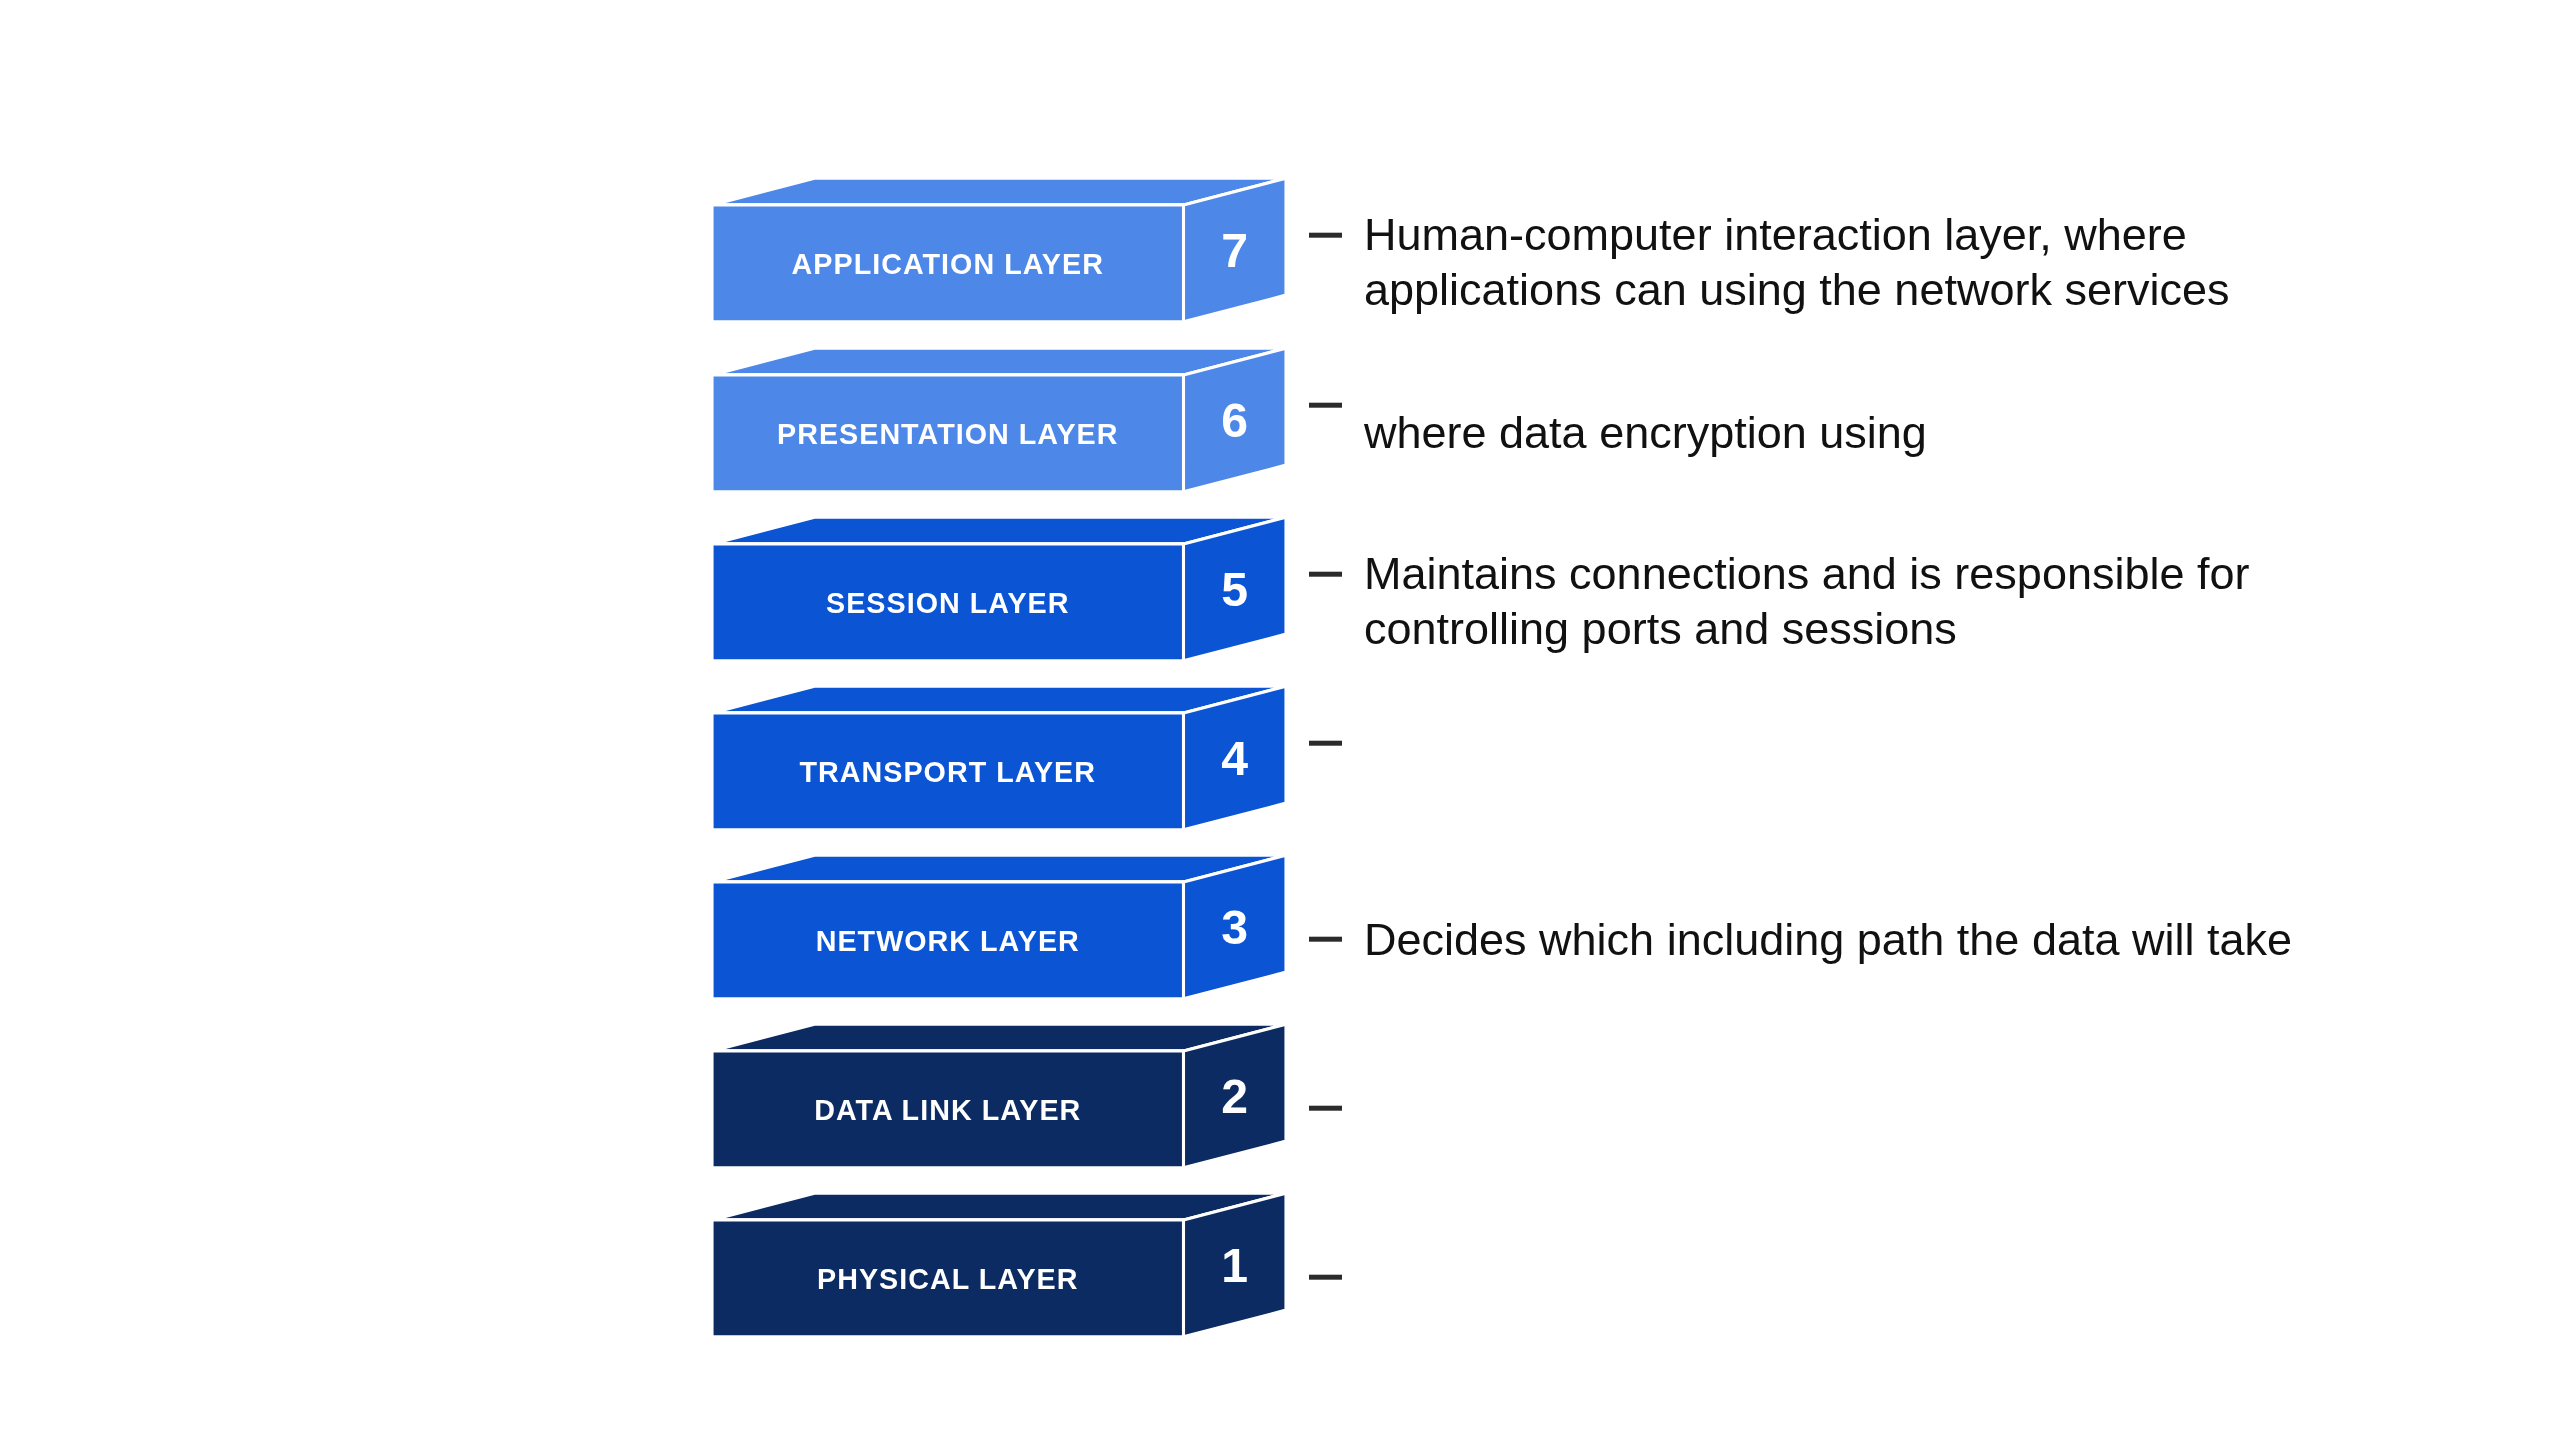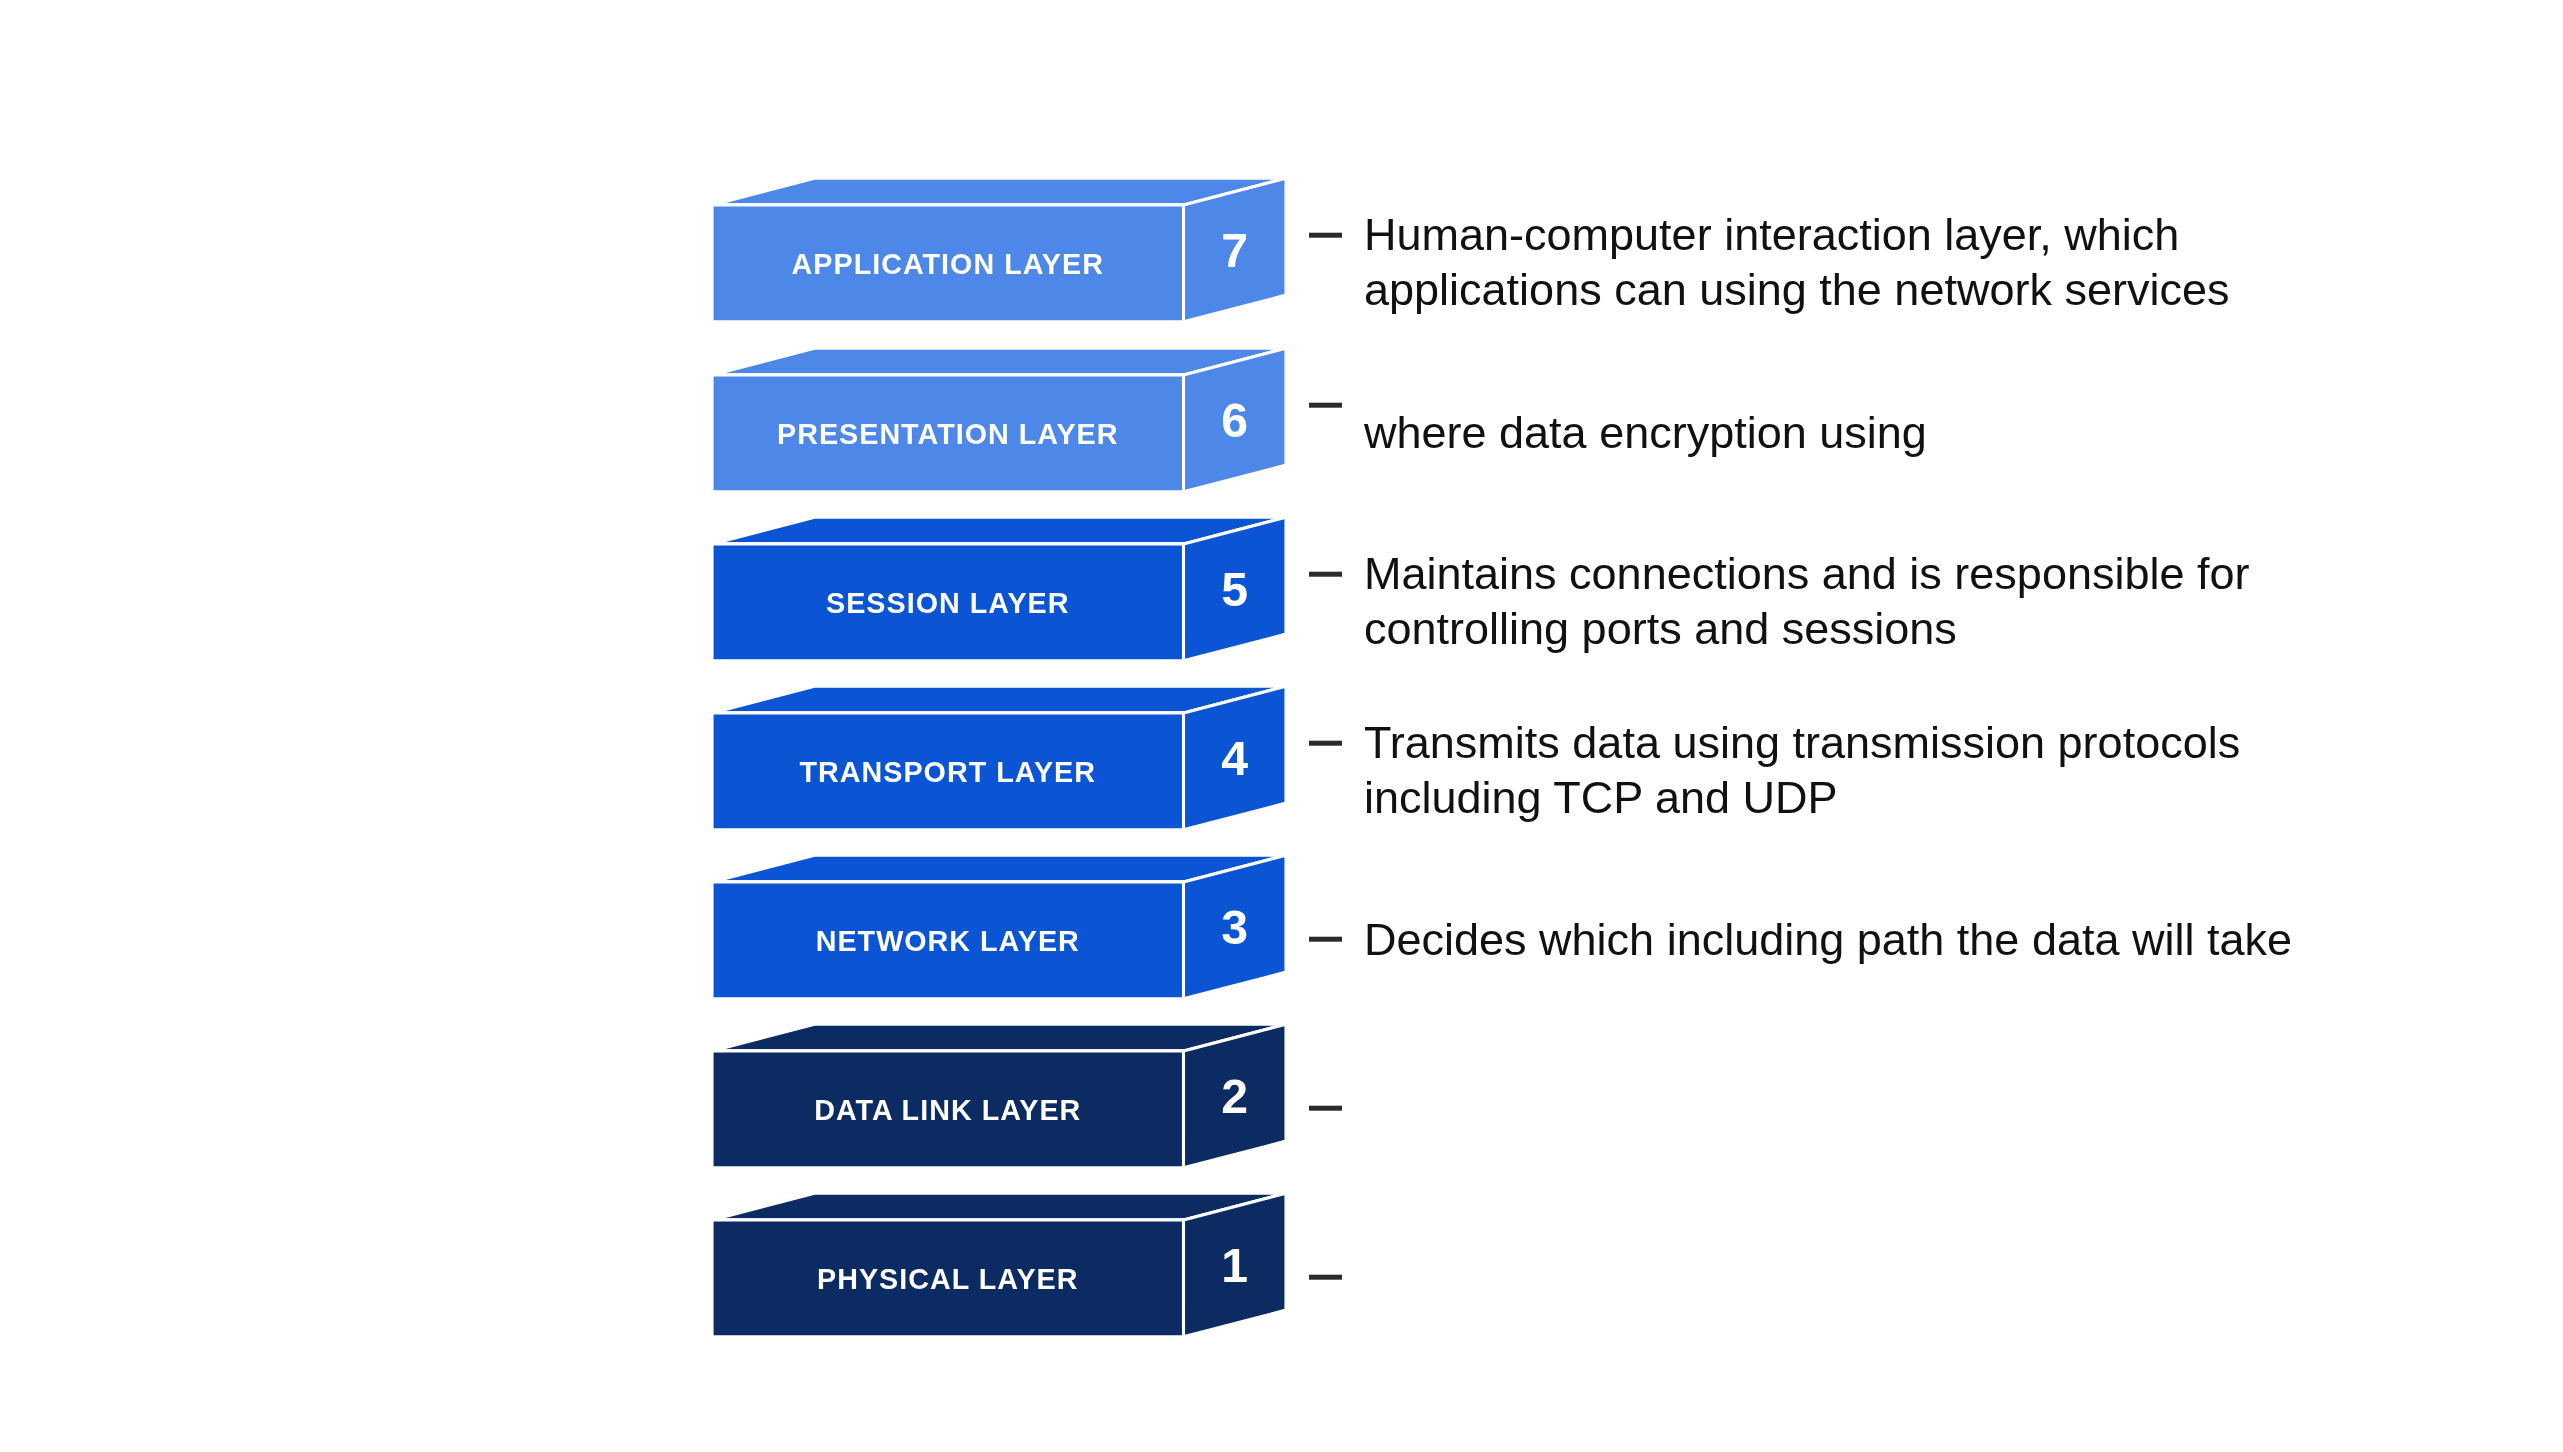--- a/index.html
+++ b/index.html
@@ -57,21 +57,21 @@
   <div class="row" style="top:177px">
     <svg class="block" viewBox="0 0 1124 284" width="576" height="146">
       <polygon class="face" points="2,54 202,2 1122,2 922,54" fill="#4d87e8"></polygon>
       <polygon class="face" points="922,54 1122,2 1122,230 922,282" fill="#4d87e8"></polygon>
       <polygon class="face" points="2,54 922,54 922,282 2,282" fill="#4d87e8"></polygon>
       <text class="layer-name" x="462" y="188">APPLICATION LAYER</text>
       <text class="layer-number" x="1022" y="176">7</text>
     </svg>
     <div class="dash" style="top:58px"></div>
     <div class="desc">
-      <div class="line">Human-computer interaction layer, which</div>
+      <div class="line">Human-computer interaction layer, where</div>
       <div class="line">applications can using the network services</div>
     </div>
   </div>
 
   <div class="row" style="top:347px">
     <svg class="block" viewBox="0 0 1124 284" width="576" height="146">
       <polygon class="face" points="2,54 202,2 1122,2 922,54" fill="#4d87e8"></polygon>
       <polygon class="face" points="922,54 1122,2 1122,230 922,282" fill="#4d87e8"></polygon>
       <polygon class="face" points="2,54 922,54 922,282 2,282" fill="#4d87e8"></polygon>
       <text class="layer-name" x="462" y="188">PRESENTATION LAYER</text>
@@ -100,24 +100,20 @@
 
   <div class="row" style="top:685px">
     <svg class="block" viewBox="0 0 1124 284" width="576" height="146">
       <polygon class="face" points="2,54 202,2 1122,2 922,54" fill="#0b55d4"></polygon>
       <polygon class="face" points="922,54 1122,2 1122,230 922,282" fill="#0b55d4"></polygon>
       <polygon class="face" points="2,54 922,54 922,282 2,282" fill="#0b55d4"></polygon>
       <text class="layer-name" x="462" y="188">TRANSPORT LAYER</text>
       <text class="layer-number" x="1022" y="176">4</text>
     </svg>
     <div class="dash" style="top:58px"></div>
-    <div class="desc">
-      <div class="line">Transmits data using transmission protocols</div>
-      <div class="line">including TCP and UDP</div>
-    </div>
   </div>
 
   <div class="row" style="top:854px">
     <svg class="block" viewBox="0 0 1124 284" width="576" height="146">
       <polygon class="face" points="2,54 202,2 1122,2 922,54" fill="#0b55d4"></polygon>
       <polygon class="face" points="922,54 1122,2 1122,230 922,282" fill="#0b55d4"></polygon>
       <polygon class="face" points="2,54 922,54 922,282 2,282" fill="#0b55d4"></polygon>
       <text class="layer-name" x="462" y="188">NETWORK LAYER</text>
       <text class="layer-number" x="1022" y="176">3</text>
     </svg>

